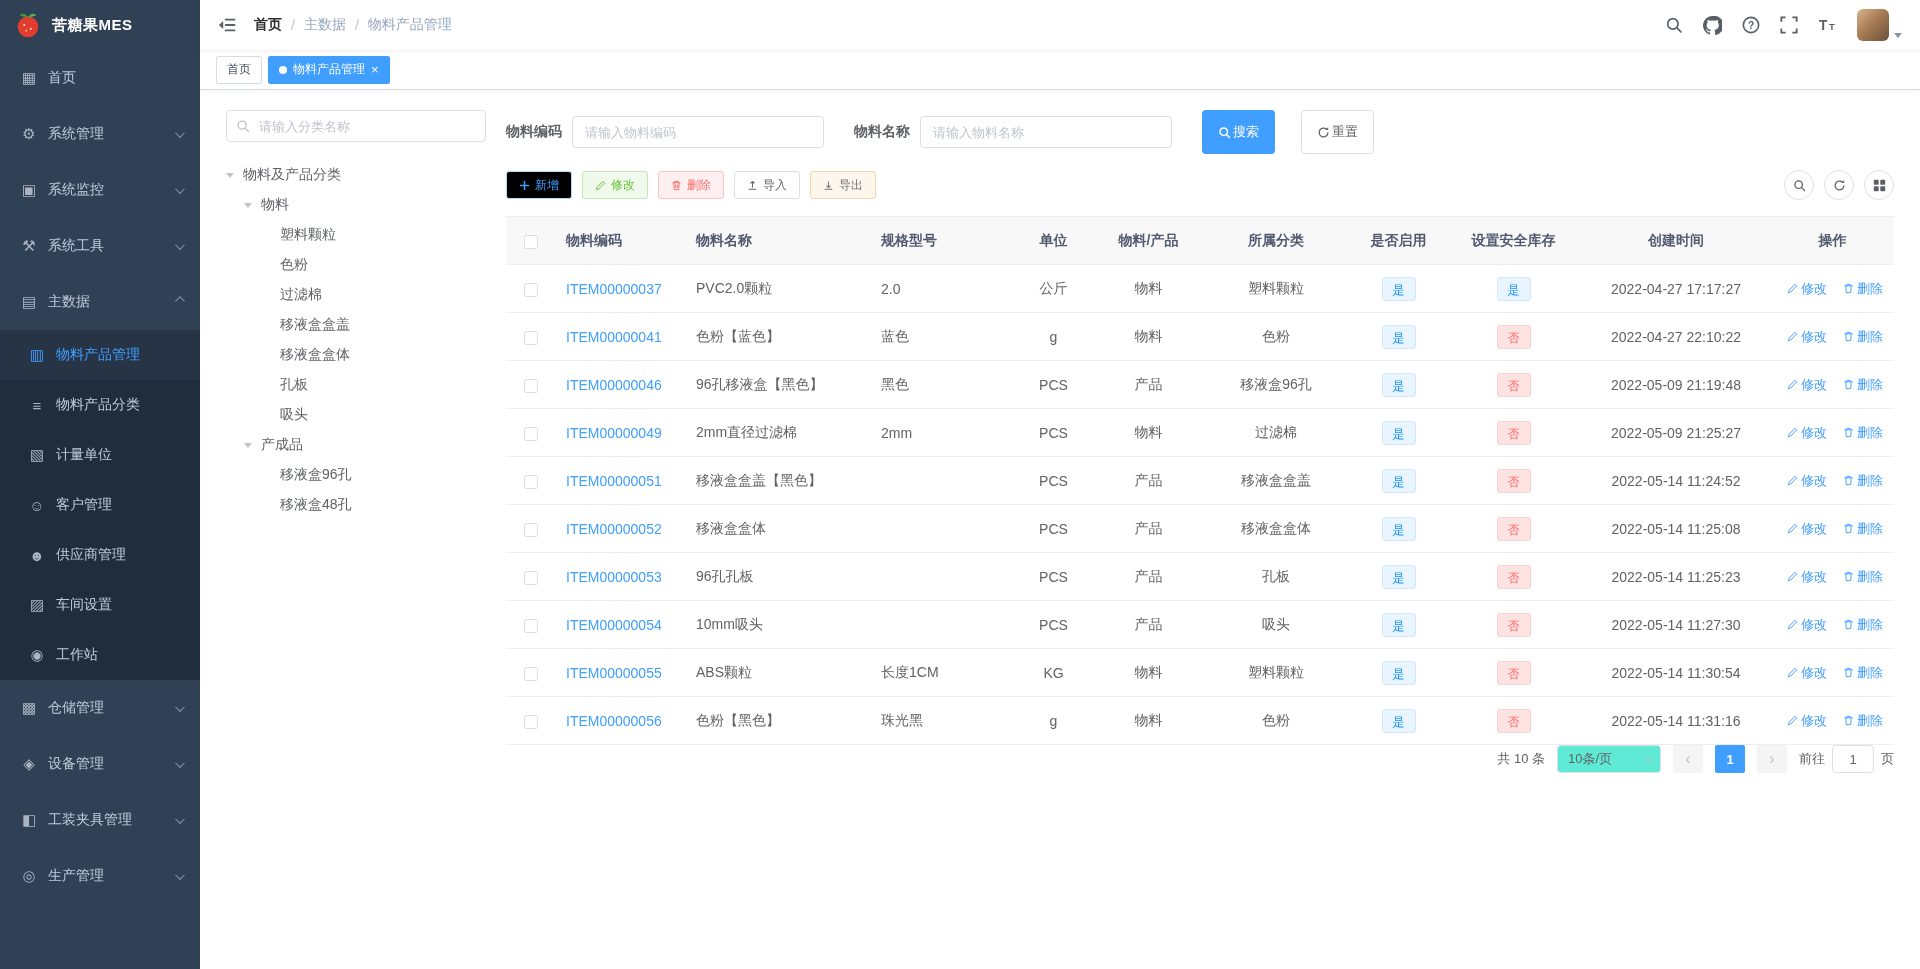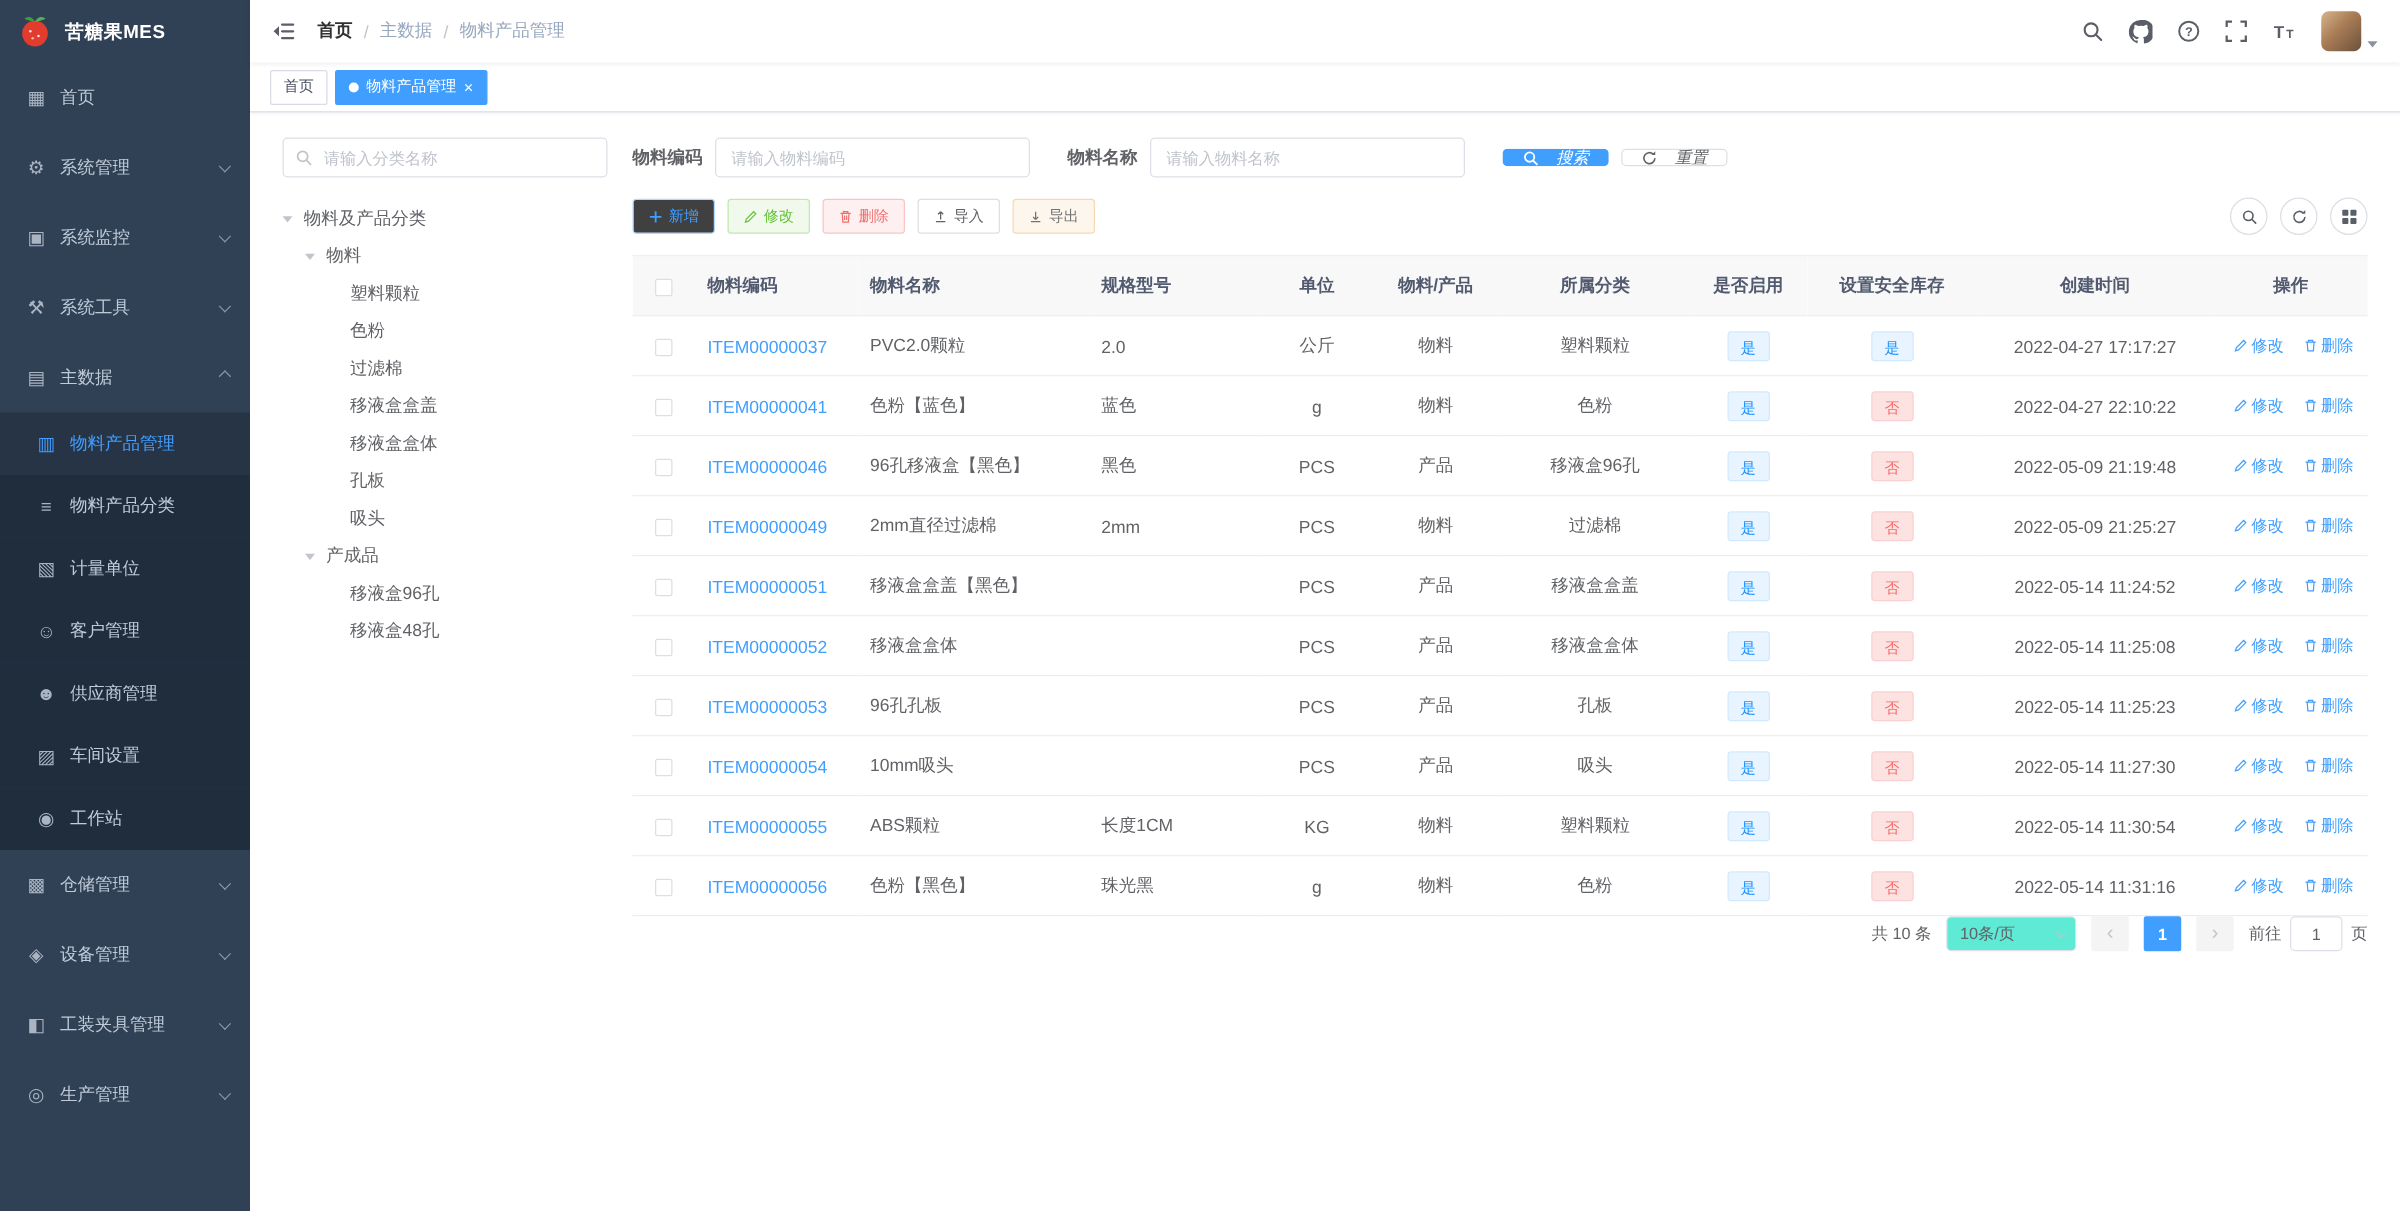--- a/index.html
+++ b/index.html
@@ -65,28 +65,28 @@
   .t-arrow{display:none;width:0;height:0;border-top:5px solid #c0c4cc;border-left:4px solid transparent;
     border-right:4px solid transparent;margin-right:9px;}
   .t-arrow.st-exp{display:inline-block;}
 
   
   .table-panel{flex:1;min-width:0;display:flex;flex-direction:column;}
   .filter-row{display:flex;align-items:center;}
   .f-label{font-weight:700;color:#606266;font-size:14px;margin-right:10px;white-space:nowrap;}
   .f-input{width:252px;height:32px;border:1px solid #dcdfe6;border-radius:4px;padding:0 12px;
     font-size:13px;color:#606266;margin-right:30px;outline:none;}
-  .btn{display:inline-flex;align-items:center;gap:14px;cursor:pointer;border-radius:4px;font-size:13px;
-    height:14px;padding:0 15px;border:1px solid transparent;white-space:nowrap;font-style:italic;}
+  .btn{display:inline-flex;align-items:center;gap:2px;cursor:pointer;border-radius:4px;font-size:13px;
+    height:44px;padding:0 15px;border:1px solid transparent;white-space:nowrap;}
   .btn-primary{background:#409eff;color:#fff;}
-  .btn-plain{background:#fff;border-color:#dcdfe6;color:#606266;margin-left:10px;}
+  .btn-plain{background:#fff;border-color:#dcdfe6;color:#606266;margin-left:26px;}
   .toolbar{display:flex;align-items:center;margin-top:16px;}
   .btn-sm{height:28px;padding:0 12px;font-size:12px;border-radius:3px;display:inline-flex;align-items:center;
     gap:5px;border:1px solid;cursor:pointer;margin-right:10px;white-space:nowrap;background:#fff;}
-  .b-add{background:#404040;border-color:#b3d8ff;color:#409eff;text-align:center;}
+  .b-add{background:#000000;border-color:#b3d8ff;color:#409eff;text-align:center;}
   .b-edit{background:#f0f9eb;border-color:#c2e7b0;color:#67c23a;}
   .b-del{background:#fef0f0;border-color:#fbc4c4;color:#f56c6c;}
   .b-imp{background:#fff;border-color:#dcdfe6;color:#606266;}
   .b-exp{background:#fdf6ec;border-color:#f5dab1;color:#737373;}
   .toolbar-right{margin-left:auto;display:flex;gap:10px;}
   .icon-btn{width:30px;height:30px;border-radius:50%;border:1px solid #dcdfe6;background:#fff;color:#5a5e66;
     display:flex;align-items:center;justify-content:center;cursor:pointer;}
 
   
   table{width:100%;border-collapse:collapse;table-layout:fixed;margin-top:16px;font-size:14px;}

